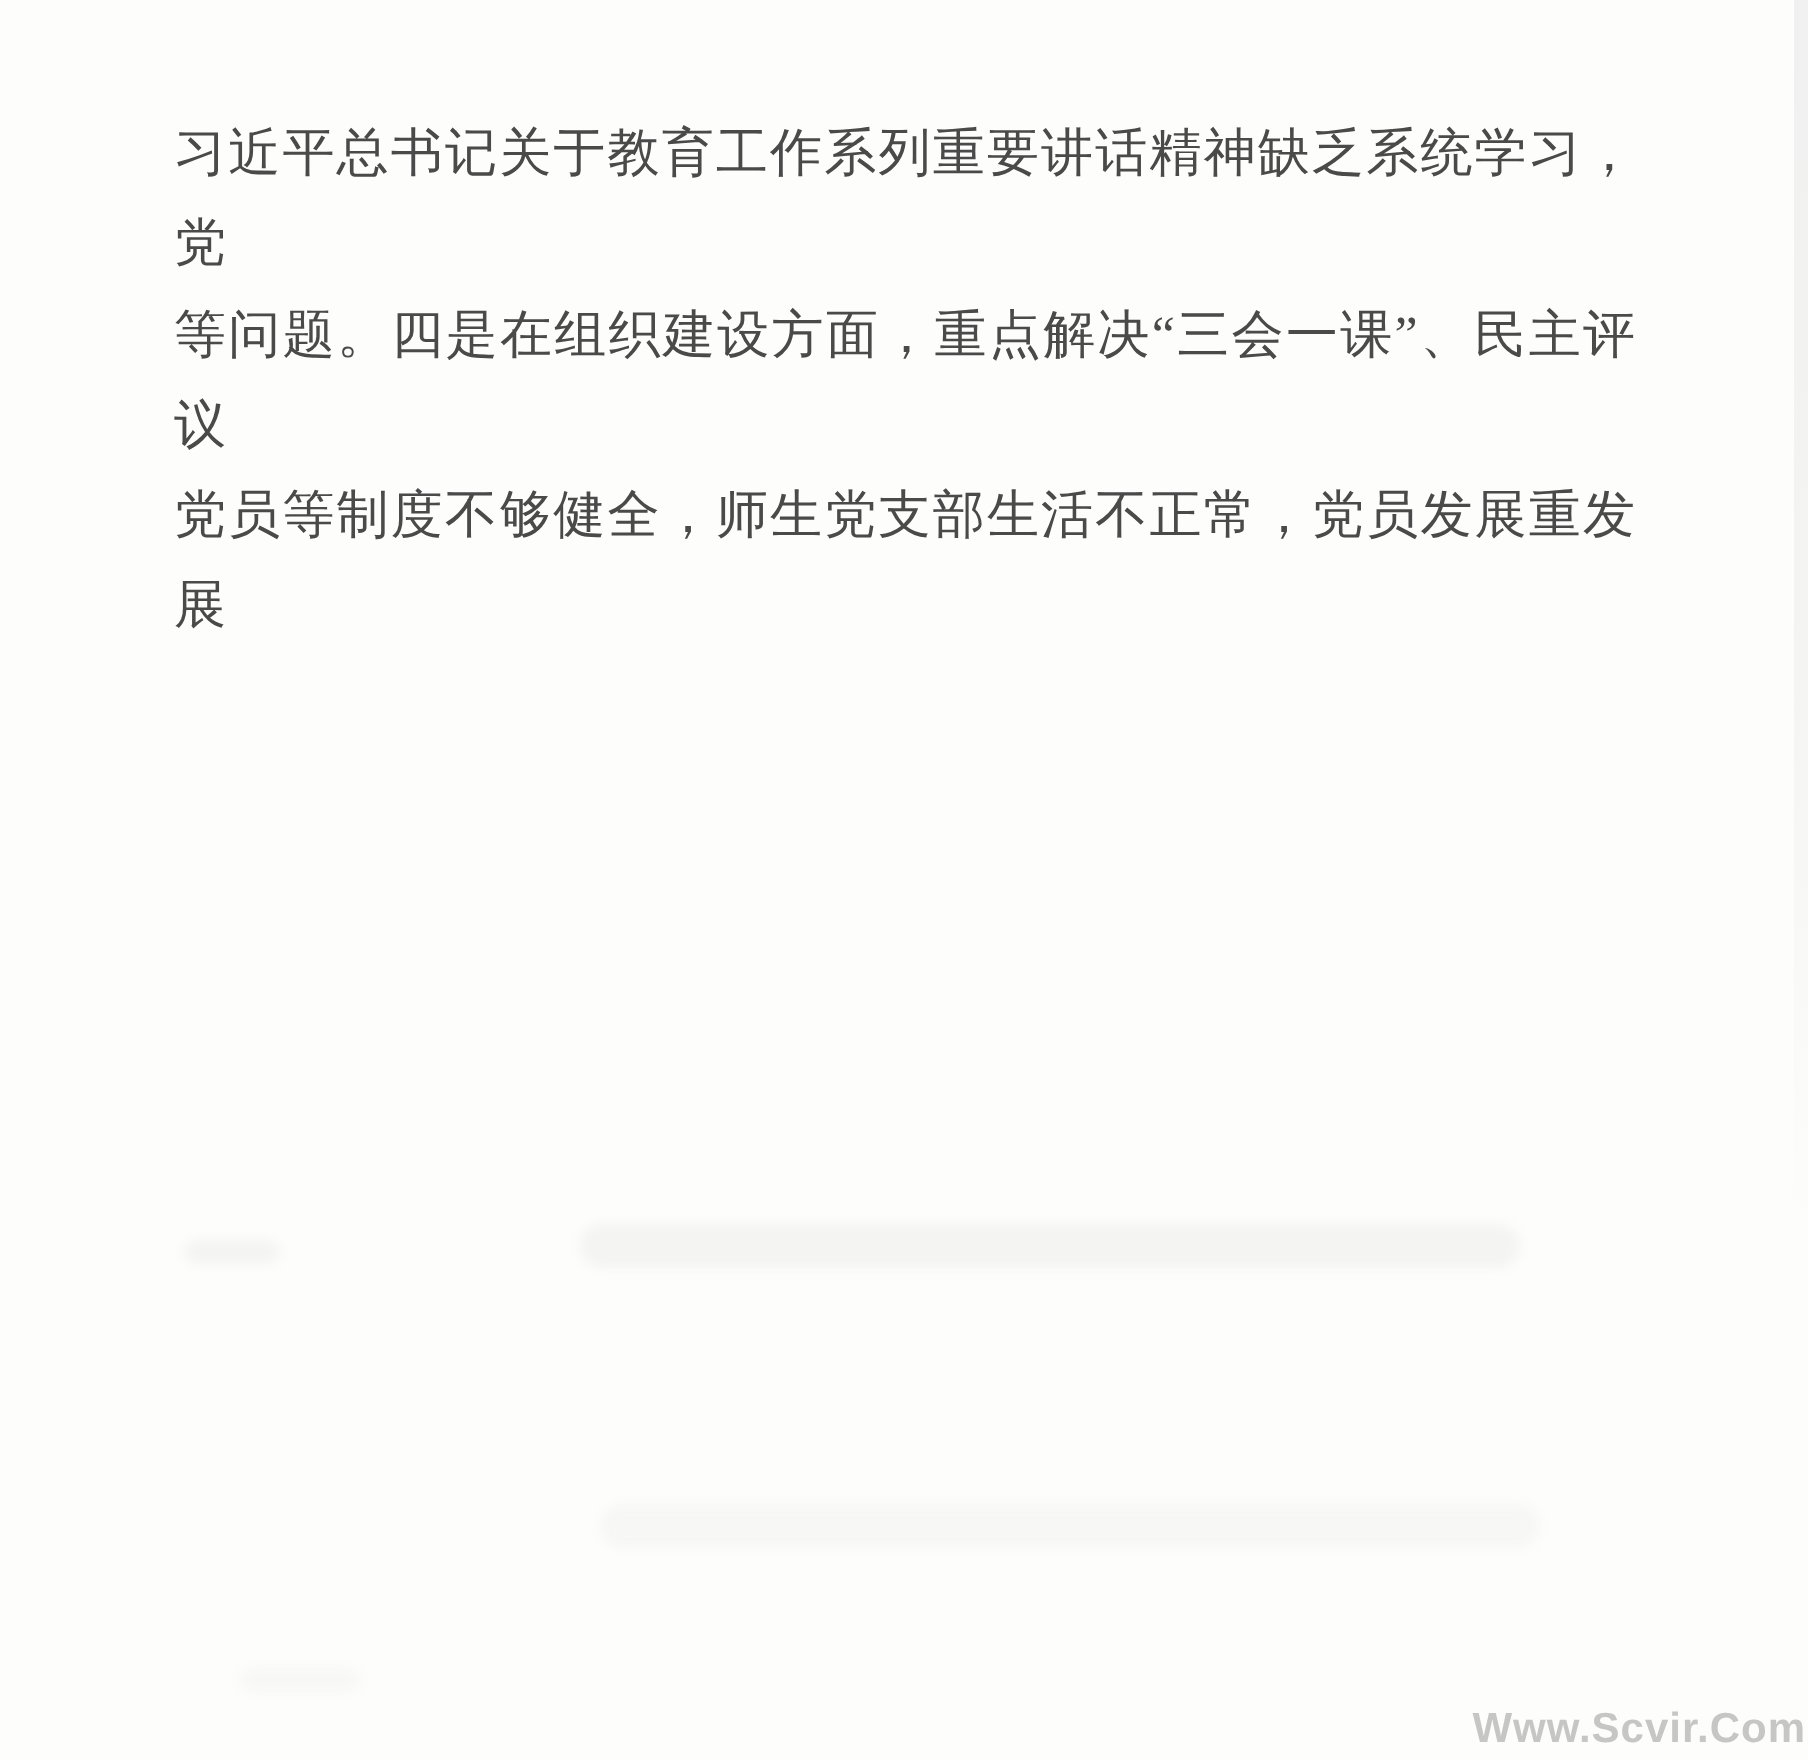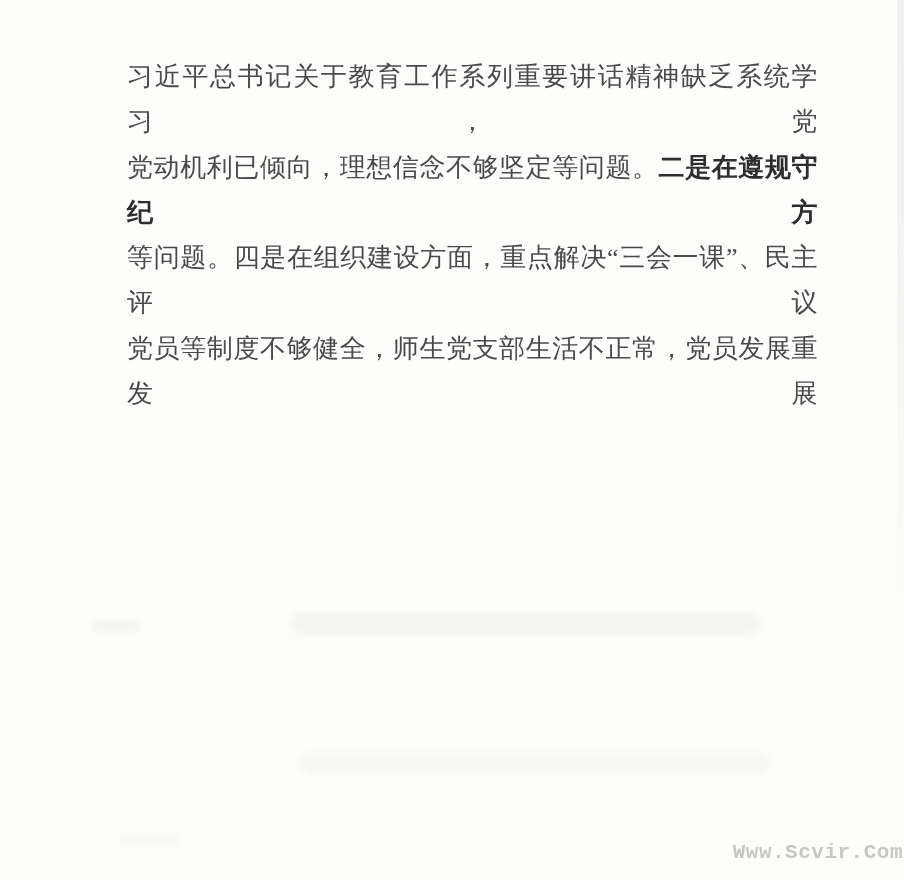--- a/index.html
+++ b/index.html
@@ -52,52 +52,50 @@
   }
   .ln {
     margin: 0;
     padding: 0;
     white-space: nowrap;
   }
   .ln.j {
     white-space: normal;
     text-align: justify;
     text-align-last: justify;
-    margin-left: 40px;
   }
   .b {
     font-family: "Liberation Sans", "DejaVu Sans", sans-serif;
     font-weight: 700;
     color: var(--ink-bold, #2d2d2d);
   }
   .watermark {
     position: absolute;
     right: 1px;
-    bottom: 16px;
-    font-family: Liberation Mono, monospace;
+    bottom: 3px;
+    font-family: Liberation Sans, sans-serif;
     font-weight: 700;
     font-size: 21px;
     letter-spacing: 0.5px;
     color: var(--watermark, #c6c6c4);
   }
 </style>
 </head>
 <body>
 
 <div class="page">
 
   <div class="scan-edge"></div>
   <div class="smudge s1"></div>
   <div class="smudge s2"></div>
   <div class="smudge s3"></div>
   <div class="smudge s4"></div>
 
   <div class="doc-body">
     <div class="ln j"><span>习近平总书记关于教育工作系列重要讲话精神缺乏系统学习，党</span></div>
-    <div class="ln j"><span>党动机利已倾向，理想信念不够坚定等问题。</span><span class="b">二是在遵规守纪方</span></div>
     <div class="ln j"><span>等问题。四是在组织建设方面，重点解决“三会一课”、民主评议</span></div>
     <div class="ln j"><span>党员等制度不够健全，师生党支部生活不正常，党员发展重发展</span></div>
 
   </div>
 
   <div class="watermark">Www.Scvir.Com</div>
 
 </div>
 
 </body></html>

